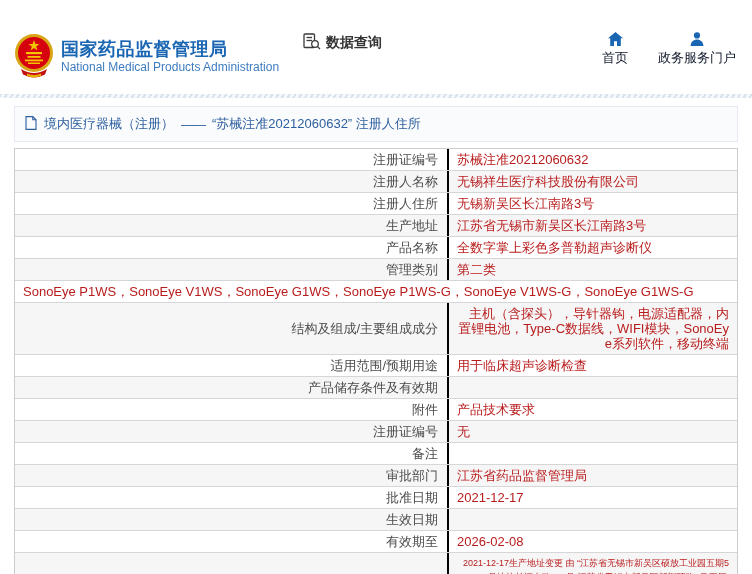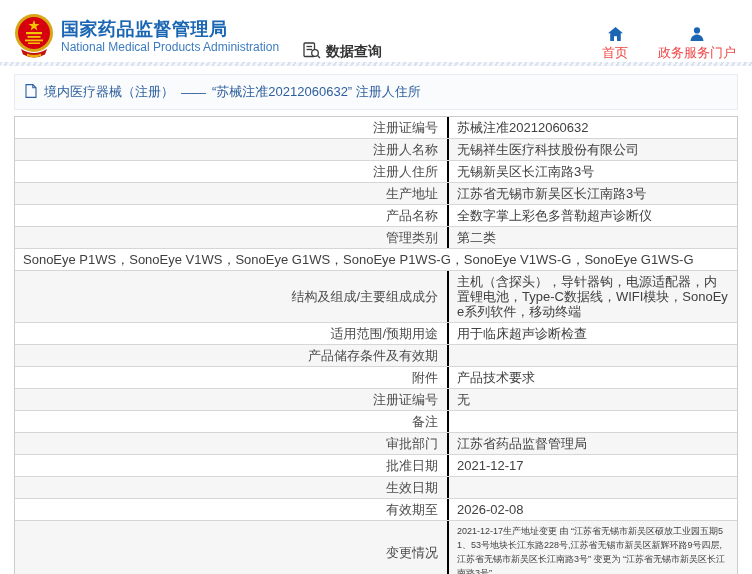--- a/index.html
+++ b/index.html
@@ -1,29 +1,29 @@
 <!DOCTYPE html>
 <html><head>
 <meta charset="utf-8">
 <style>
   * { margin:0; padding:0; box-sizing:border-box; }
   html,body { width:752px; height:574px; background:#ffffff; overflow:hidden;
     font-family:"Liberation Sans","DejaVu Sans",sans-serif; }
 
   
-  .header { height:62px; display:flex; align-items:flex-end; padding:0 16px 0 14px; background:#fff; }
+  .header { height:62px; display:flex; align-items:flex-start; padding:0 16px 0 14px; background:#fff;margin-top:32px; }
   .brand { display:flex; align-items:center; gap:7px; cursor:pointer; }
   .brand-text { display:flex; flex-direction:column; line-height:1.15; }
   .brand-title { font-size:18px; font-weight:bold; color:#1a66b3; letter-spacing:0.5px; }
   .brand-sub { font-size:12px; color:#3d7cc0; margin-top:2px; }
   .data-query { display:flex; align-items:center; gap:5px; margin-left:24px;
     font-size:14px; font-weight:600; color:#333; cursor:pointer; }
   .header-spacer { flex:1; }
   .nav-item { display:flex; flex-direction:column; align-items:center; gap:3px;
-    margin-left:30px; font-size:13px; color:#ef4444; cursor:pointer; }
+    margin-left:30px; font-size:13px; color:#0f172a; cursor:pointer; }
   .nav-item .ico { height:14px; display:flex; align-items:flex-end; }
 
   
   .hatch { height:4px; width:752px;
     background:repeating-linear-gradient(120deg,#d9e1ec 0px,#d9e1ec 2px,#f4f7fb 2px,#f4f7fb 5px); }
 
   
   .breadcrumb { margin:8px 14px 6px 14px; height:36px; display:flex; align-items:center;
     gap:7px; padding:0 10px; background:#fafbfd; border:1px solid #e7ebf1;
     color:#2d5f9e; font-size:13px; }
@@ -32,21 +32,21 @@
   
   .info-table { margin:0 14px; border:1px solid #cccccc; }
   .row { display:flex; border-bottom:1px solid #d6d6d6; background:#fff; }
   .row:last-child { border-bottom:none; }
   .row:nth-child(even) { background:#f6f6f7; }
   .cell-label { width:434px; flex:0 0 434px; border-right:2px solid #000000;
     display:flex; justify-content:flex-end; align-items:center; gap:2px;
     padding:3px 9px 3px 6px; font-size:13px; line-height:15px; color:#4c4c4c;
     text-align:right; min-height:21px; }
   .cell-value { flex:1; display:flex; align-items:center; padding:3px 8px;
-    font-size:13px; line-height:15px; color:#404040; word-break:break-all; }
+    font-size:13px; line-height:15px; color:#b91c1c; word-break:break-all;text-align:right; }
   .cell-value.small { font-size:9px; line-height:14px; }
 </style>
 </head>
 <body>
 
 <div class="header">
   <div class="brand">
     <span>
       <svg width="40" height="46" viewBox="0 0 40 46">
         <circle cx="20" cy="21" r="19" fill="#d8a514"></circle>

